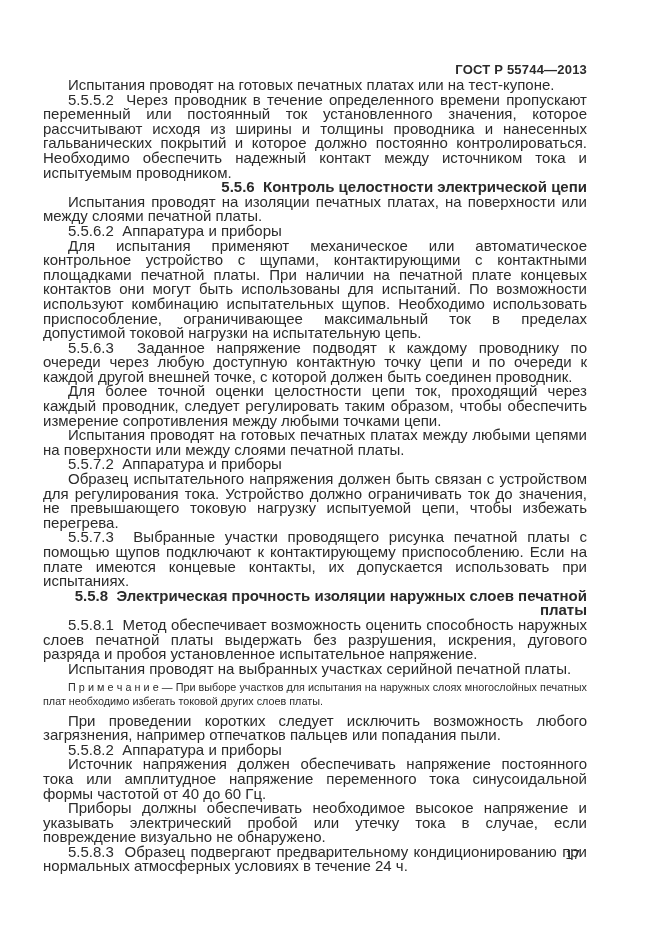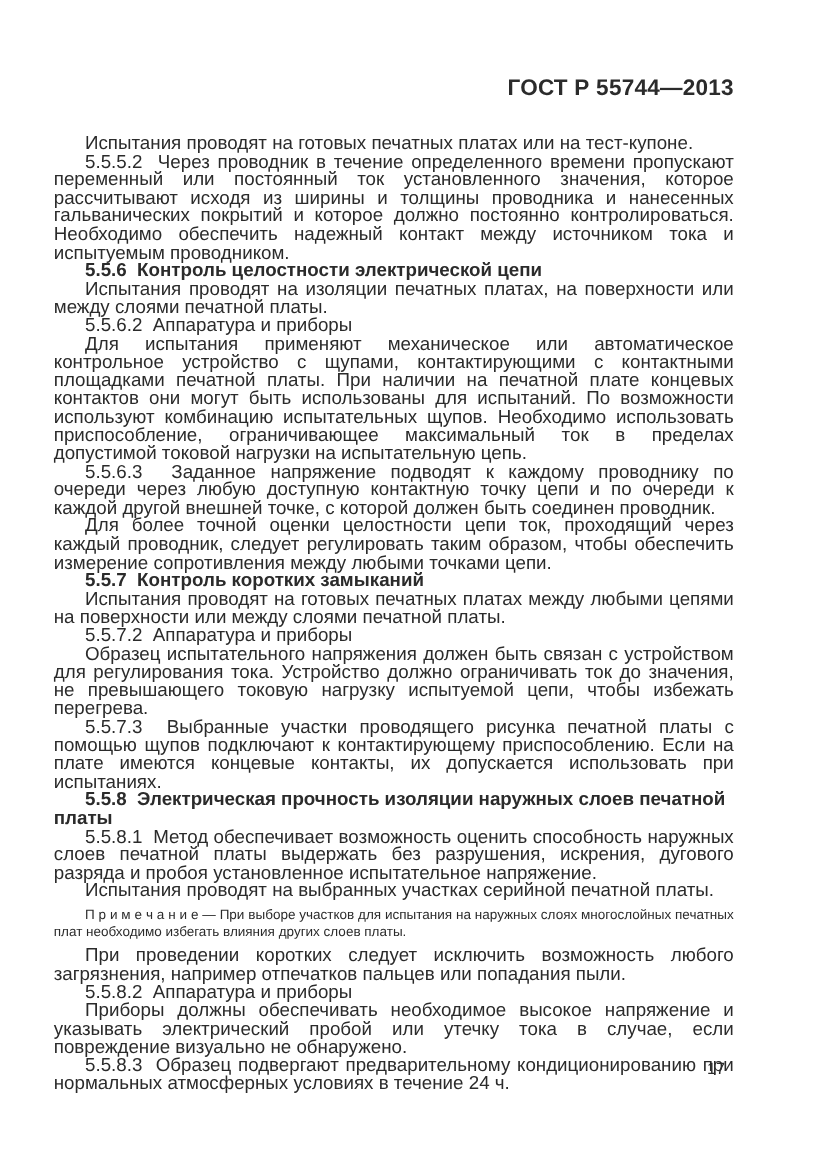--- a/index.html
+++ b/index.html
@@ -18,37 +18,37 @@
   }
   .content {
     position: absolute;
     left: 43px;
     top: 62px;
     width: 544px;
   }
   .doc-header {
     text-align: right;
     font-weight: bold;
-    font-size: 18px;
+    font-size: 13px;
     line-height: 16px;
-    margin-bottom: 30px;
+    margin-bottom: 0;
     letter-spacing: 0.2px;
   }
   .content p {
     margin: 0;
     font-size: 15px;
     line-height: 14.6px;
     text-align: justify;
     text-indent: 25px;
     hyphens: auto;
     -webkit-hyphens: auto;
   }
   .content p.heading {
     font-weight: bold;
-    text-align: left;
+    text-align: right;
   }
   .content p.note {
     font-size: 10.8px;
     line-height: 13.6px;
     margin: 5px 0;
   }
   .page-number {
     position: absolute;
     top: 848px;
     right: 81px;
@@ -64,30 +64,30 @@
     <div class="doc-header">ГОСТ Р 55744—2013</div>
 
     <p>Испытания проводят на готовых печатных платах или на тест-купоне.</p>
     <p>5.5.5.2&nbsp; Через проводник в течение определенного времени пропускают переменный или постоянный ток установленного значения, которое рассчитывают исходя из ширины и толщины проводника и нанесенных гальванических покрытий и которое должно постоянно контролироваться. Необходимо обеспечить надежный контакт между источником тока и испытуемым проводником.</p>
     <p class="heading">5.5.6&nbsp; Контроль целостности электрической цепи</p>
     <p>Испытания проводят на изоляции печатных платах, на поверхности или между слоями печатной платы.</p>
     <p>5.5.6.2&nbsp; Аппаратура и приборы</p>
     <p>Для испытания применяют механическое или автоматическое контрольное устройство с щупами, контактирующими с контактными площадками печатной платы. При наличии на печатной плате концевых контактов они могут быть использованы для испытаний. По возможности используют комбинацию испытательных щупов. Необходимо использовать приспособление, ограничивающее максимальный ток в пределах допустимой токовой нагрузки на испытательную цепь.</p>
     <p>5.5.6.3&nbsp; Заданное напряжение подводят к каждому проводнику по очереди через любую доступную контактную точку цепи и по очереди к каждой другой внешней точке, с которой должен быть соединен проводник.</p>
     <p>Для более точной оценки целостности цепи ток, проходящий через каждый проводник, следует регулировать таким образом, чтобы обеспечить измерение сопротивления между любыми точками цепи.</p>
-    <p class="heading">5.5.7&nbsp; Контроль коротких замыканий</p>
     <p>Испытания проводят на готовых печатных платах между любыми цепями на поверхности или между слоями печатной платы.</p>
     <p>5.5.7.2&nbsp; Аппаратура и приборы</p>
     <p>Образец испытательного напряжения должен быть связан с устройством для регулирования тока. Устройство должно ограничивать ток до значения, не превышающего токовую нагрузку испытуемой цепи, чтобы избежать перегрева.</p>
     <p>5.5.7.3&nbsp; Выбранные участки проводящего рисунка печатной платы с помощью щупов подключают к контактирующему приспособлению. Если на плате имеются концевые контакты, их допускается использовать при испытаниях.</p>
     <p class="heading">5.5.8&nbsp; Электрическая прочность изоляции наружных слоев печатной платы</p>
     <p>5.5.8.1&nbsp; Метод обеспечивает возможность оценить способность наружных слоев печатной платы выдержать без разрушения, искрения, дугового разряда и пробоя установленное испытательное напряжение.</p>
     <p>Испытания проводят на выбранных участках серийной печатной платы.</p>
-    <p class="note">П р и м е ч а н и е — При выборе участков для испытания на наружных слоях многослойных печатных плат необходимо избегать влияния других слоев платы.</p>
+    <p class="note">П р и м е ч а н и е — При выборе участков для испытания на наружных слоях многослойных печатных плат необходимо избегать токовой других слоев платы.</p>
     <p>При проведении коротких следует исключить возможность любого загрязнения, например отпечатков пальцев или попадания пыли.</p>
     <p>5.5.8.2&nbsp; Аппаратура и приборы</p>
+    <p>Источник напряжения должен обеспечивать напряжение постоянного тока или амплитудное напряжение переменного тока синусоидальной формы частотой от 40 до 60 Гц.</p>
     <p>Приборы должны обеспечивать необходимое высокое напряжение и указывать электрический пробой или утечку тока в случае, если повреждение визуально не обнаружено.</p>
     <p>5.5.8.3&nbsp; Образец подвергают предварительному кондиционированию при нормальных атмосферных условиях в течение 24 ч.</p>
 
   </div>
 
   <div class="page-number">17</div>
 </div>
 
 </body></html>

